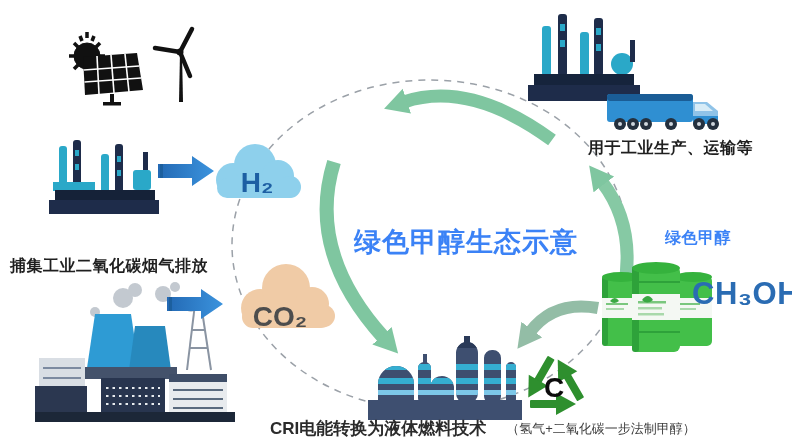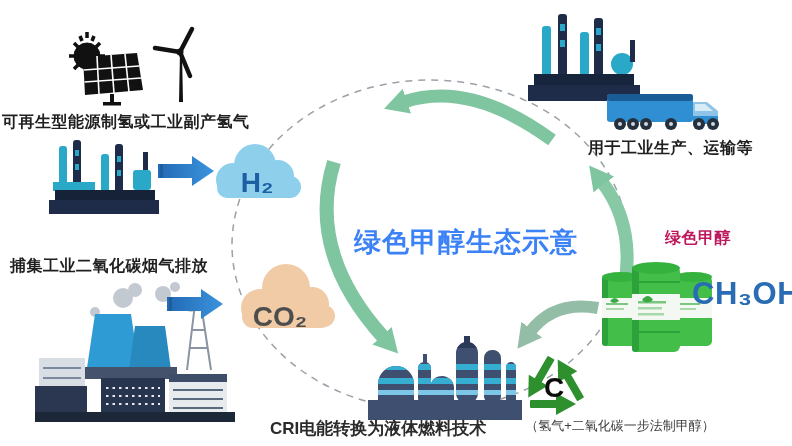--- a/index.html
+++ b/index.html
@@ -12,27 +12,27 @@
     color:#1f1f1f;font-weight:600;font-size:16px;letter-spacing:0.5px;
     white-space:nowrap;z-index:3;
   }
   #diagram-title{
     left:346px;top:224px;width:240px;text-align:center;
     font-size:27px;font-weight:bold;color:#3b82f6;letter-spacing:1px;z-index:3;
   }
   #label-renewable{left:2px;top:112px;}
   #label-capture{left:10px;top:256px;text-align:center;}
   #label-usage{left:588px;top:138px;}
-  #label-methanol{left:665px;top:228px;font-size:16px;color:#be185d;}
+  #label-methanol{left:665px;top:228px;font-size:16px;color:#3b82f6;}
   #ch3oh{
     left:692px;top:276px;font-size:31px;font-weight:bold;color:#2a6cb3;
     letter-spacing:0.5px;z-index:3;
   }
   #caption{
-    left:270px;top:417px;display:flex;align-items:flex-start;z-index:3;white-space:nowrap;gap:19px;
+    left:270px;top:417px;display:flex;align-items:center;z-index:3;white-space:nowrap;
   }
   #caption .main{font-size:17px;font-weight:600;color:#2b2b2b;}
   #caption .sub{font-size:13px;font-weight:500;color:#3c3c3c;margin-left:20px;}
   svg{display:block;}
   .icon{z-index:2;}
   #cycle-svg{left:0;top:0;z-index:1;pointer-events:none;}
 </style>
 </head>
 <body>
 
@@ -88,21 +88,20 @@
       <path d="M120 32 L119 82 L123 82 L122 32 Z" stroke="none"></path>
       <g stroke-width="4.5" stroke-linecap="round">
         <line x1="120" y1="32" x2="132" y2="9"></line>
         <line x1="120" y1="32" x2="95" y2="28"></line>
         <line x1="120" y1="32" x2="130" y2="56"></line>
       </g>
       <circle cx="120" cy="32" r="3.5" stroke="none"></circle>
     </g>
   </svg>
 
-  <div id="label-renewable" class="abs label">可再生型能源制氢或工业副产氢气</div>
 
   <svg class="abs icon" style="left:45px;top:138px" width="120" height="80" viewBox="0 0 120 80">
     <rect x="14" y="8" width="8" height="54" rx="3" fill="#2aa8c8"></rect>
     <rect x="28" y="2" width="8" height="60" rx="3" fill="#1e2c4a"></rect>
     <rect x="30" y="12" width="4" height="6" fill="#2aa8c8"></rect>
     <rect x="30" y="26" width="4" height="6" fill="#2aa8c8"></rect>
     <rect x="56" y="16" width="8" height="46" rx="3" fill="#2aa8c8"></rect>
     <rect x="70" y="6" width="8" height="56" rx="3" fill="#1e2c4a"></rect>
     <rect x="72" y="18" width="4" height="6" fill="#2aa8c8"></rect>
     <rect x="72" y="32" width="4" height="6" fill="#2aa8c8"></rect>

